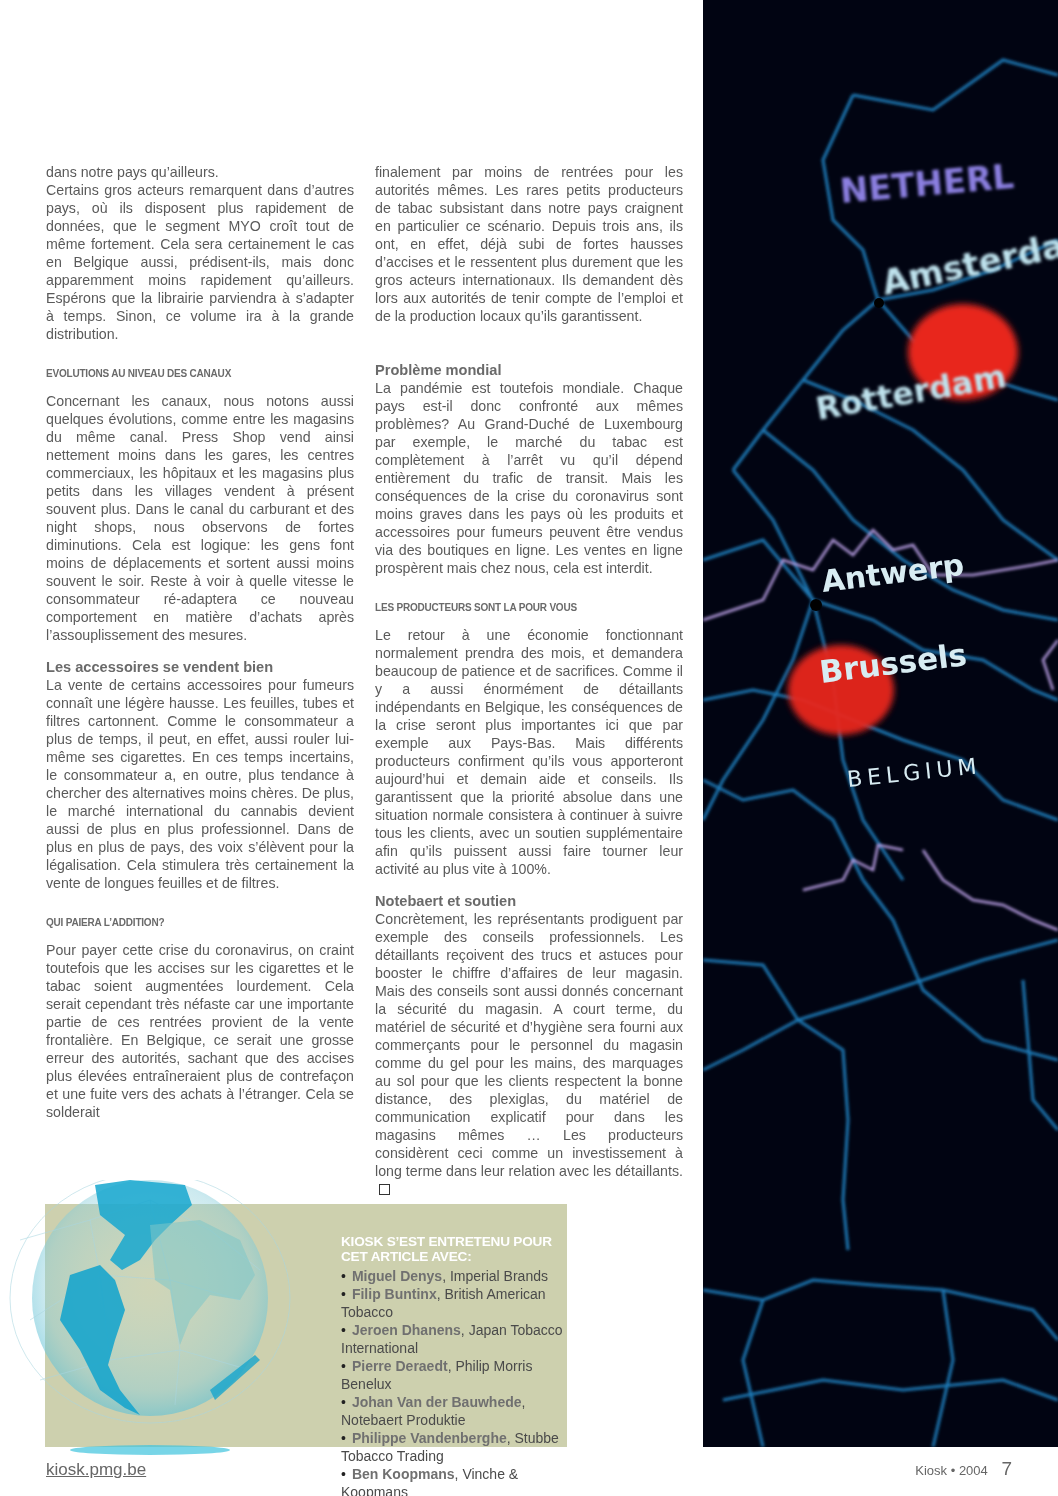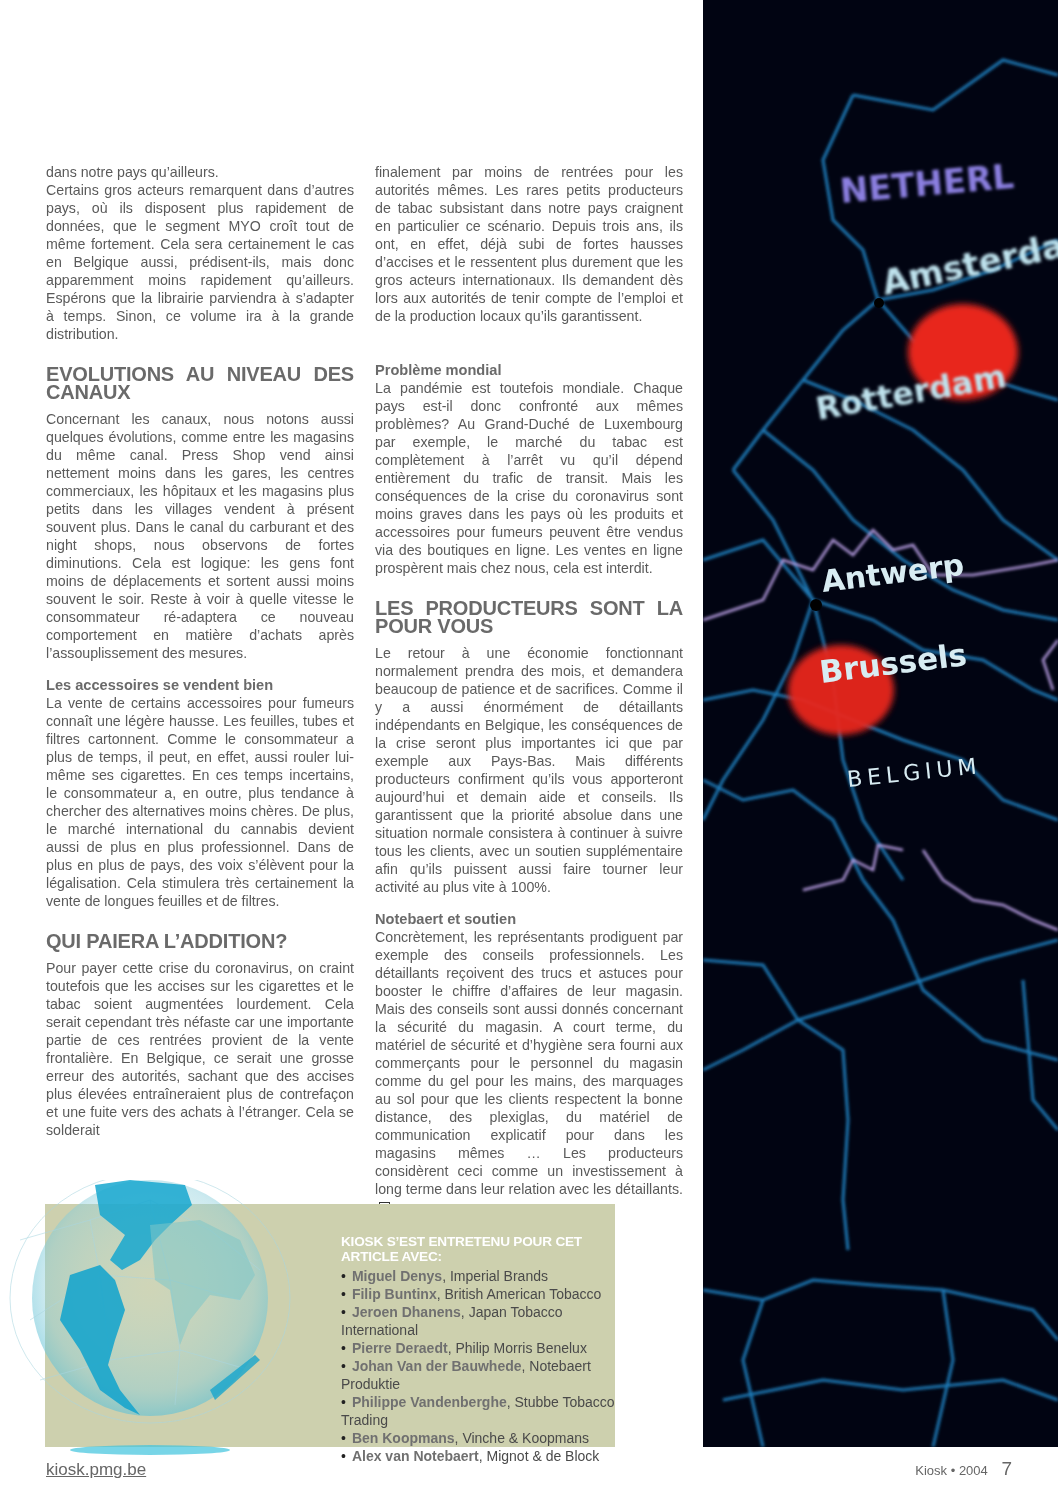--- a/index.html
+++ b/index.html
@@ -2,28 +2,28 @@
 <html><head>
 <meta charset="utf-8">
 <style>
   html, body { margin:0; padding:0; }
   body { width:1058px; height:1496px; background:#ffffff; position:relative; overflow:hidden;
          font-family:"Liberation Sans", sans-serif; color:#555555; }
   .col { position:absolute; top:163px; width:308px; font-size:14.2px; line-height:18px; text-align:justify; color:#5a5a5a; }
   .col p { margin:0; }
   .col1 { left:46px; }
   .col2 { left:375px; }
-  .h-caps { font-weight:bold; font-size:20px; color:#6a6a6a; margin:22px 0 9px 0; letter-spacing:-0.2px; }
+  .h-caps { font-weight:bold; font-size:10px; color:#6a6a6a; margin:22px 0 9px 0; letter-spacing:-0.2px; }
   .h-sub { font-weight:bold; font-size:14.6px; color:#6a6a6a; margin:14px 0 0 0; }
   .end-box { display:inline-block; width:9px; height:9px; border:1.5px solid #333; margin-left:4px; vertical-align:-1px; }
   
   .map { position:absolute; left:703px; top:0; width:355px; height:1447px; background:#010412; overflow:hidden; }
   .map svg { position:absolute; left:0; top:0; }
   
-  .info { position:absolute; left:45px; top:1204px; width:570px; height:243px; background:#cdd0ae; }
+  .info { position:absolute; left:45px; top:1204px; width:522px; height:243px; background:#cdd0ae; }
   .globe { position:absolute; left:0; top:1180px; width:300px; height:280px; }
   .info-title { position:absolute; left:296px; top:30px; font-weight:bold; font-size:13.6px; color:#ffffff; letter-spacing:-0.2px; }
   .info-list { position:absolute; left:296px; top:63px; margin:0; padding:0; list-style:none; font-size:14px; line-height:18px; color:#4a4a4a; }
   .info-list li::before { content:"\2022"; color:#222; margin-right:6px; }
   .info-list .nm { font-weight:bold; color:#707070; }
   .footer-link { position:absolute; left:46px; top:1460px; font-size:17px; color:#666; text-decoration:underline; }
   .footer-right { position:absolute; right:46px; top:1458px; font-size:13px; color:#666; }
   .footer-right .pg { font-size:19px; margin-left:10px; }
 </style>
 </head>

